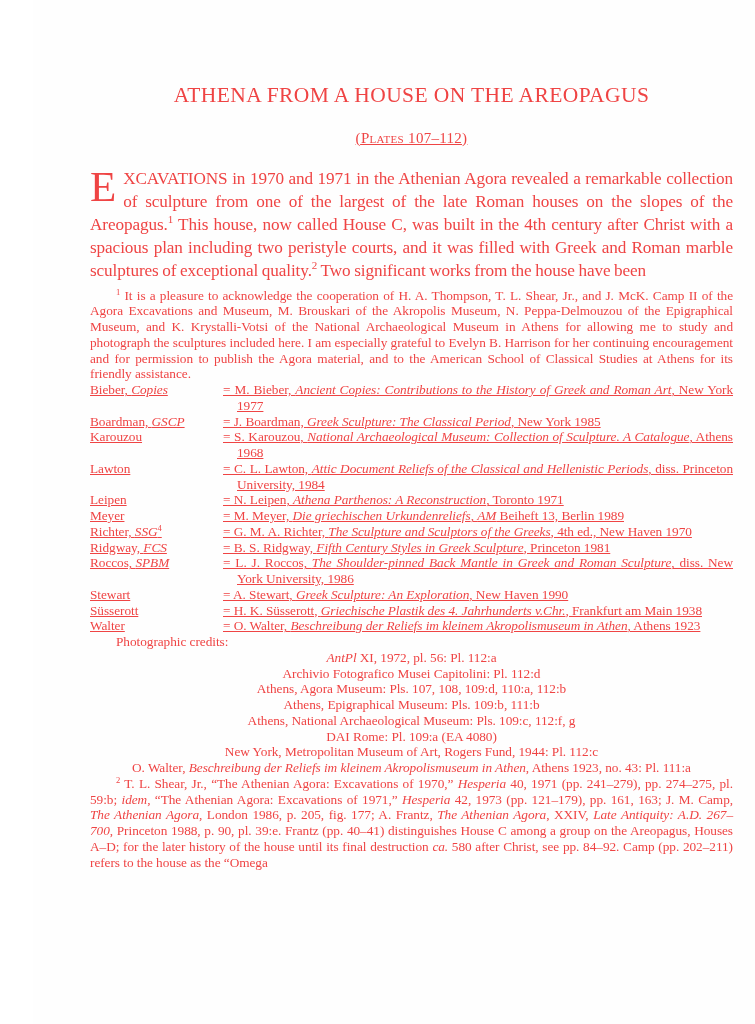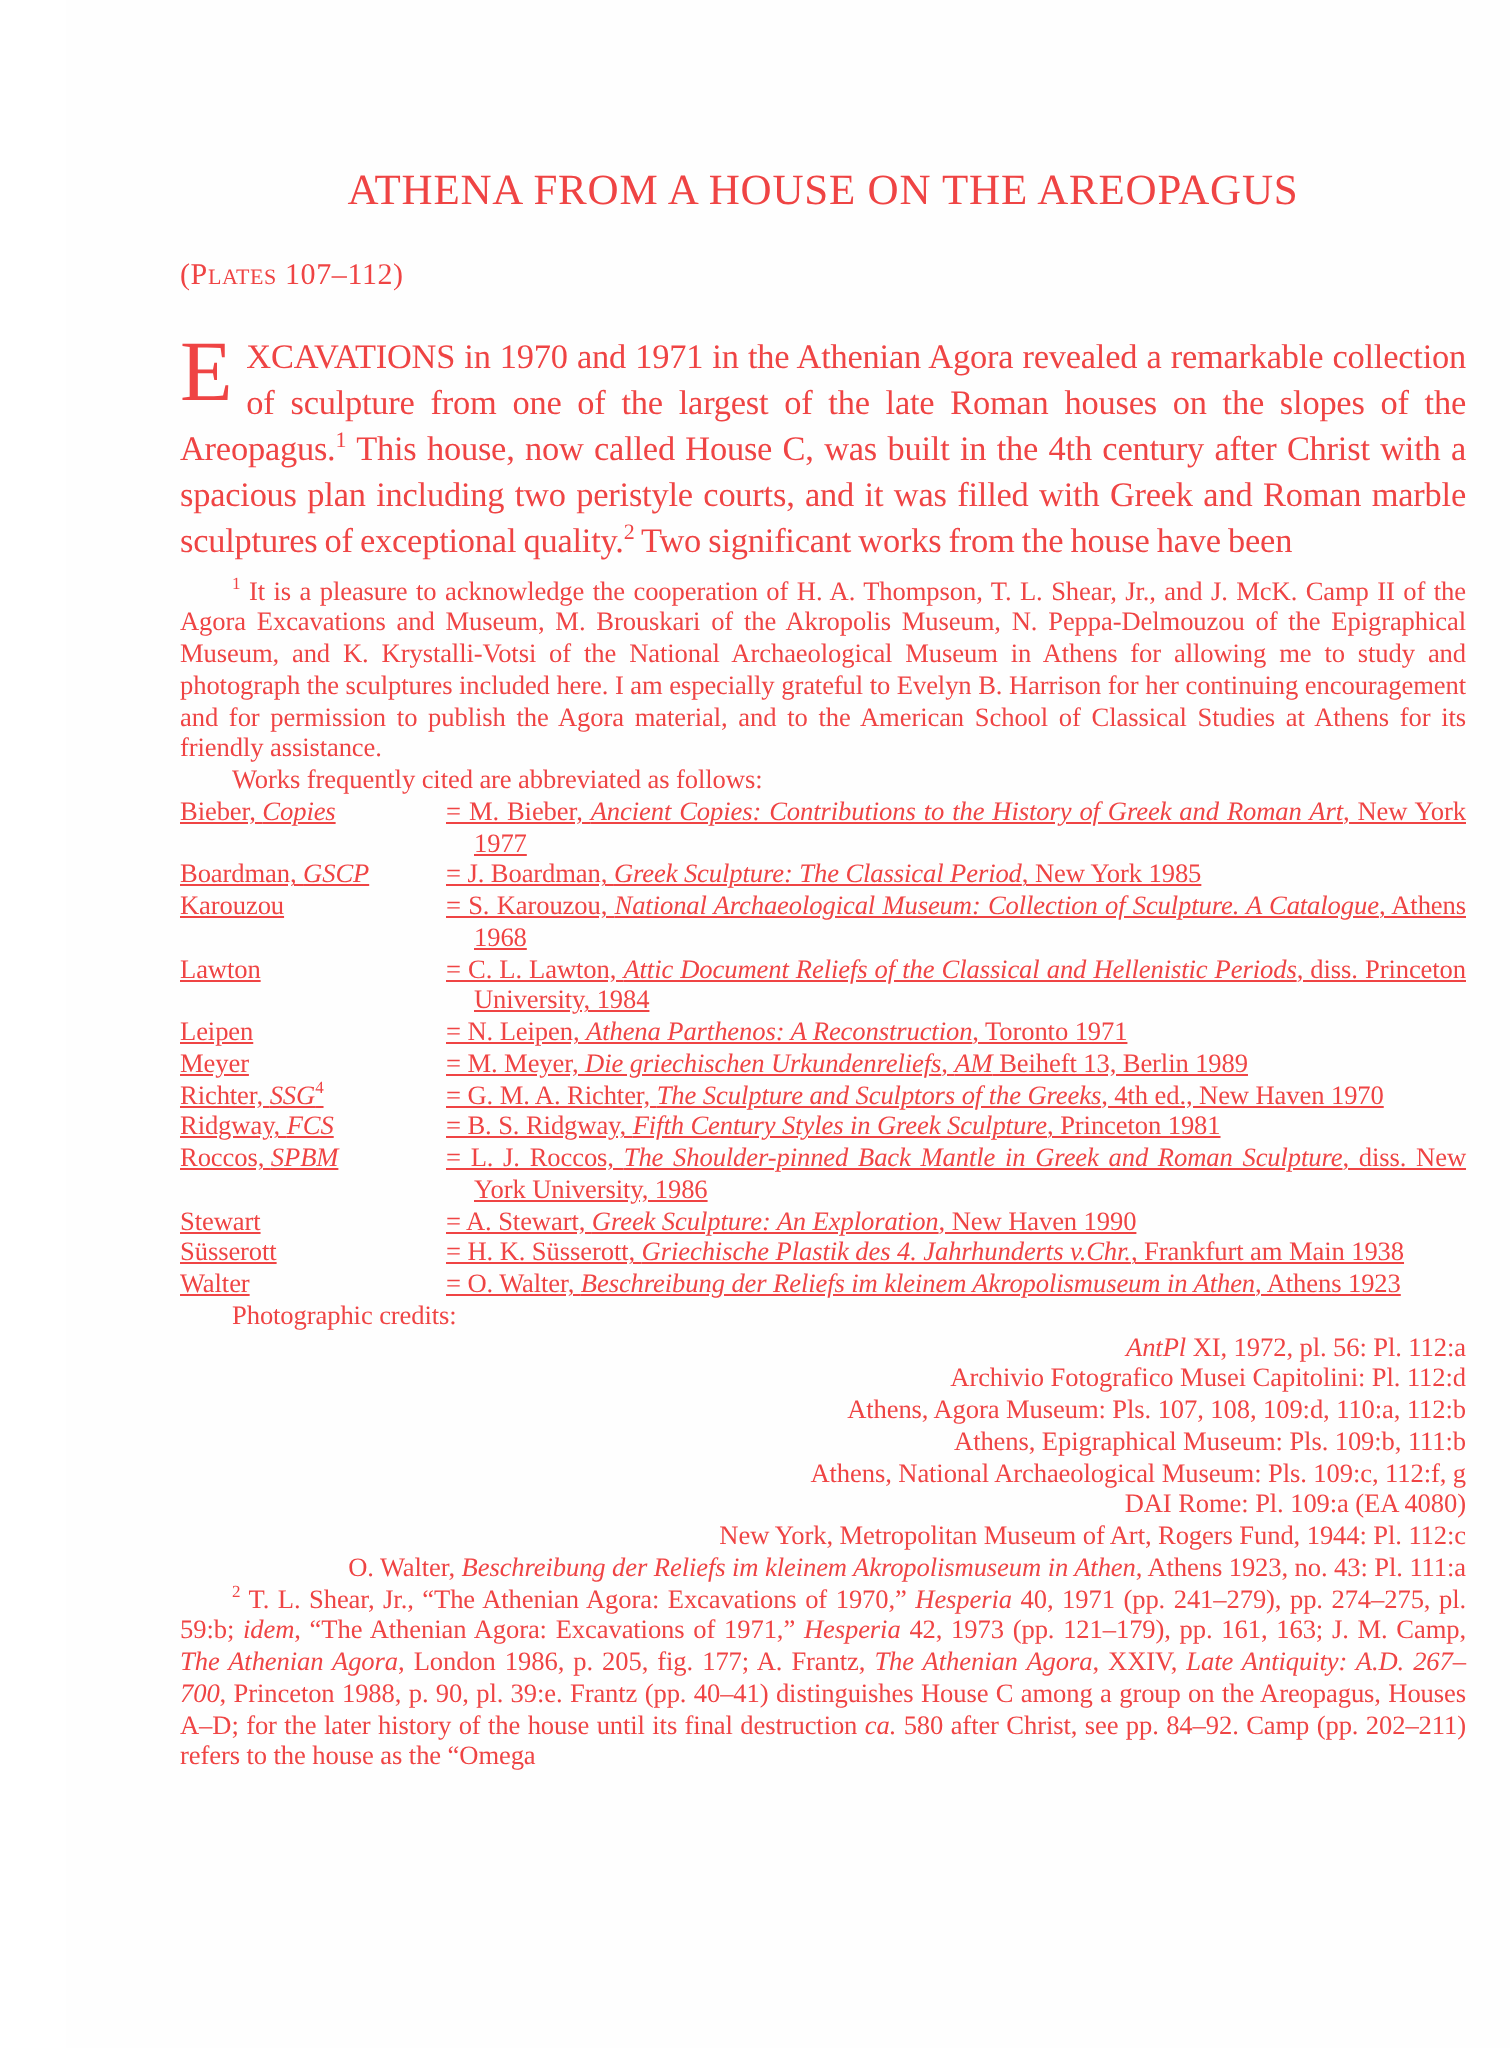--- a/index.html
+++ b/index.html
@@ -22,23 +22,24 @@
   .title {
     margin: 84px 0 0 0;
     font-size: 21.5px;
     font-weight: 400;
     text-align: center;
     letter-spacing: 0.4px;
     line-height: 1.1;
   }
   .plates {
     margin-top: 22px;
-    text-align: left;
+    text-align: center;
     font-size: 15px;
     letter-spacing: 0.3px;
+    text-decoration: underline;
   }
   .sc { font-variant: small-caps; }
   .it { font-style: italic; }
   sup { font-size: 64%; line-height: 0; vertical-align: super; }
   .intro {
     margin: 20px 0 0 0;
     font-size: 17.2px;
     line-height: 23.2px;
     text-align: justify;
     letter-spacing: -0.1px;
@@ -60,39 +61,38 @@
   .fn { text-align: justify; text-indent: 26px; }
   .indent-line { text-indent: 26px; }
   .abbr-row { display: flex; text-decoration: underline; }
   .abbr-term { flex: 0 0 133px; width: 133px; }
   .abbr-def {
     flex: 1;
     padding-left: 14px;
     text-indent: -14px;
     text-align: justify;
   }
-  .credit-line { text-align: right; }
+  .credit-line { text-align: center; }
 </style>
 </head>
 <body>
 
 <div class="page">
   <div class="content">
 
     <h1 class="title">ATHENA FROM A HOUSE ON THE AREOPAGUS</h1>
 
     <div class="plates"><span>(</span><span class="sc">Plates</span><span> 107–112)</span></div>
 
     <p class="intro"><span class="dropcap">E</span><span><span>XCAVATIONS in 1970 and 1971 in the Athenian Agora revealed a remarkable collection of sculpture from one of the largest of the late Roman houses on the slopes of the Areopagus.</span><sup>1</sup><span> This house, now called House C, was built in the 4th century after Christ with a spacious plan including two peristyle courts, and it was filled with Greek and Roman marble sculptures of exceptional quality.</span><sup>2</sup><span> Two significant works from the house have been</span></span></p>
 
     <div class="footnotes">
 
       <p class="fn"><sup>1</sup><span> It is a pleasure to acknowledge the cooperation of H. A. Thompson, T. L. Shear, Jr., and J. McK. Camp II of the Agora Excavations and Museum, M. Brouskari of the Akropolis Museum, N. Peppa-Delmouzou of the Epigraphical Museum, and K. Krystalli-Votsi of the National Archaeological Museum in Athens for allowing me to study and photograph the sculptures included here. I am especially grateful to Evelyn B. Harrison for her continuing encouragement and for permission to publish the Agora material, and to the American School of Classical Studies at Athens for its friendly assistance.</span></p>
 
-      <p class="indent-line">Works frequently cited are abbreviated as follows:</p>
 
       <div id="abbr-list">
           <div class="abbr-row">
             <span class="abbr-term"><span>Bieber, </span><span class="it">Copies</span></span>
             <span class="abbr-def"><span>= M. Bieber, </span><span class="it">Ancient Copies: Contributions to the History of Greek and Roman Art</span><span>, New York 1977</span></span>
           </div>
           <div class="abbr-row">
             <span class="abbr-term"><span>Boardman, </span><span class="it">GSCP</span></span>
             <span class="abbr-def"><span>= J. Boardman, </span><span class="it">Greek Sculpture: The Classical Period</span><span>, New York 1985</span></span>
           </div>

